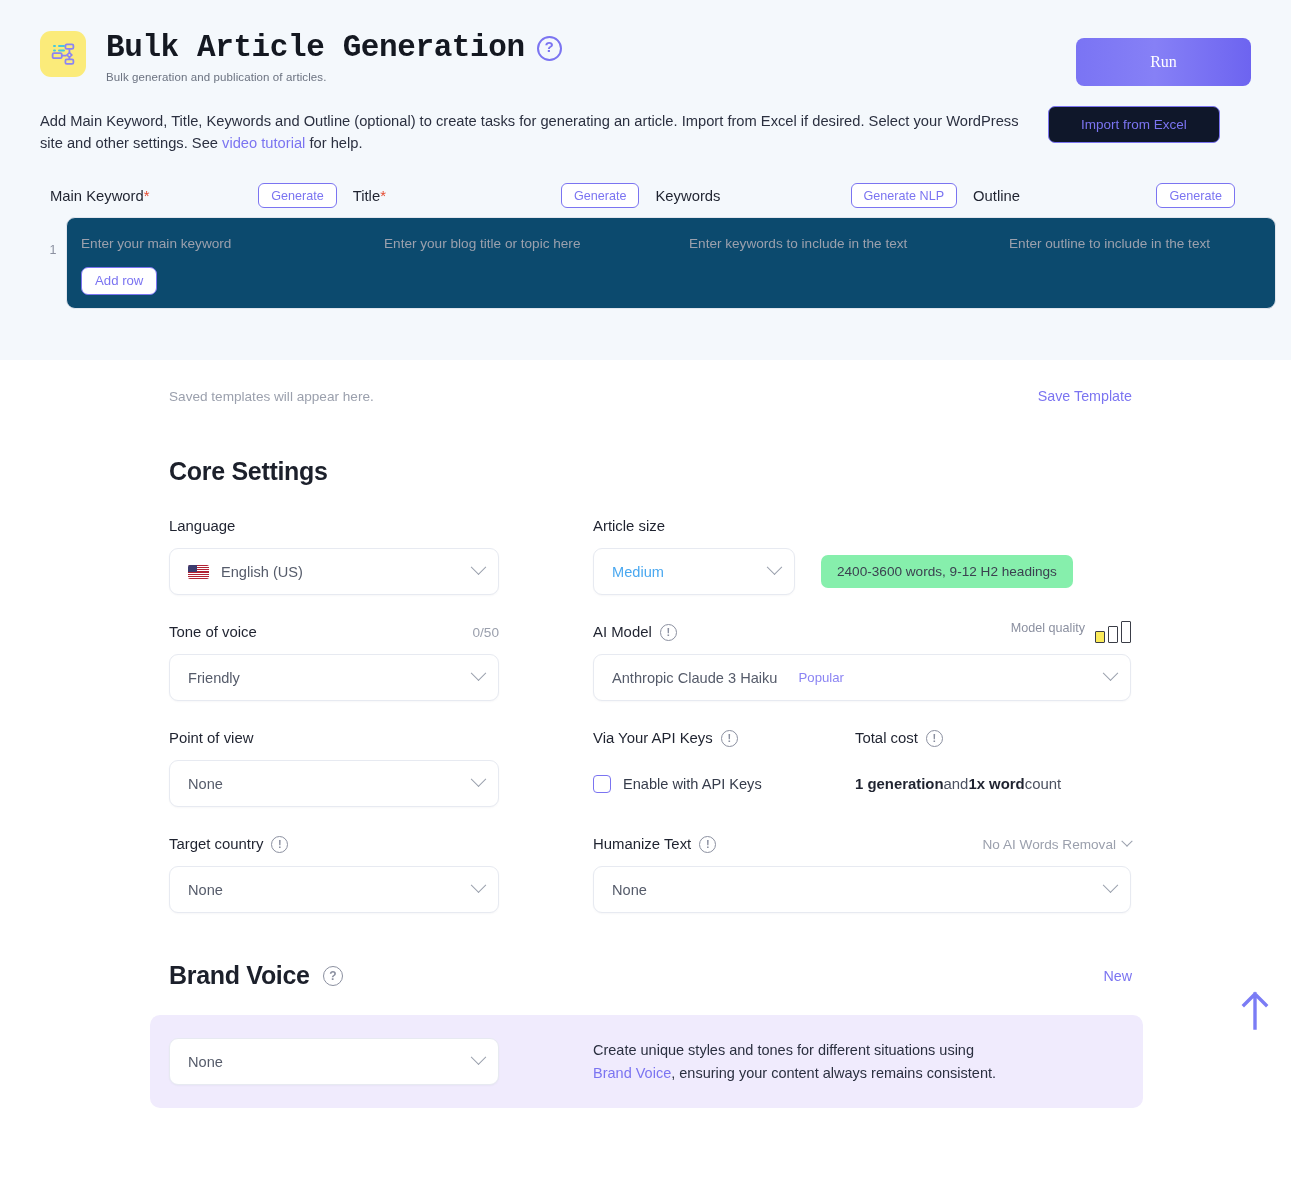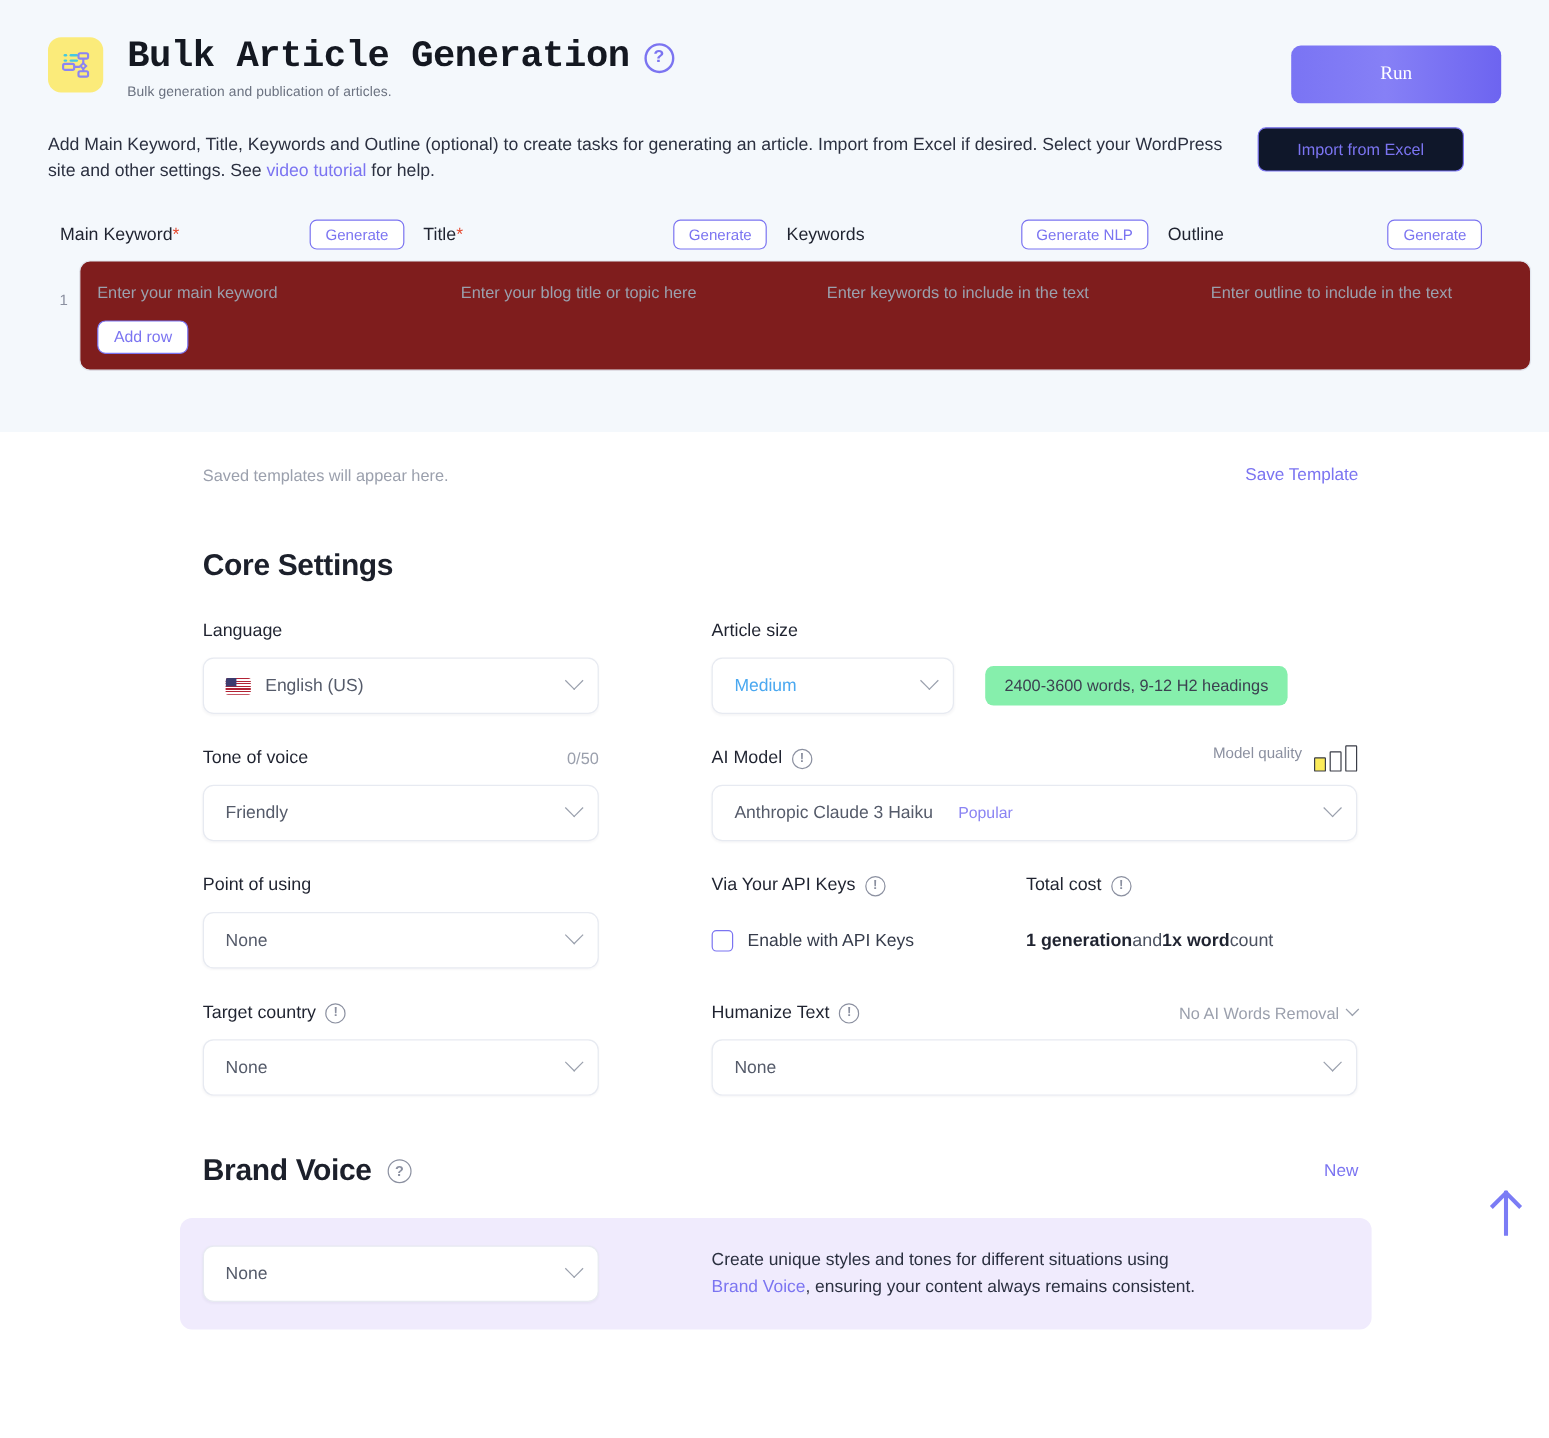--- a/index.html
+++ b/index.html
@@ -144,21 +144,21 @@
   .row-num{
     width:26px;
     flex:0 0 auto;
     font-size:12.5px;
     color:#8b90a0;
     padding-top:26px;
     text-align:center;
   }
   .tbl-body{
     flex:1 1 auto;
-    background:#7f1d1d;
+    background:#0c4a6e;
     border:1px solid #e2e6ee;
     border-radius:9px;
     height:92px;
     display:flex;
     padding:18px 0 0 0;
     position:relative;
   }
   .cell{
     font-size:13.6px;
     color:#9ba0ad;
@@ -492,21 +492,21 @@
               <span class="tag-popular">Popular</span>
             </span>
             <span class="chev"></span>
           </div>
         </div>
       </div>
 
       <div class="frow">
         <div class="fcol-left">
           <div class="flabel-row">
-            <span class="flabel">Point of using</span>
+            <span class="flabel">Point of view</span>
           </div>
           <div class="select sel-pov">
             <span class="val">None</span>
             <span class="chev"></span>
           </div>
         </div>
         <div class="fcol-right">
           <div class="apikeys-wrap">
             <div class="api-col">
               <div class="flabel-row">

